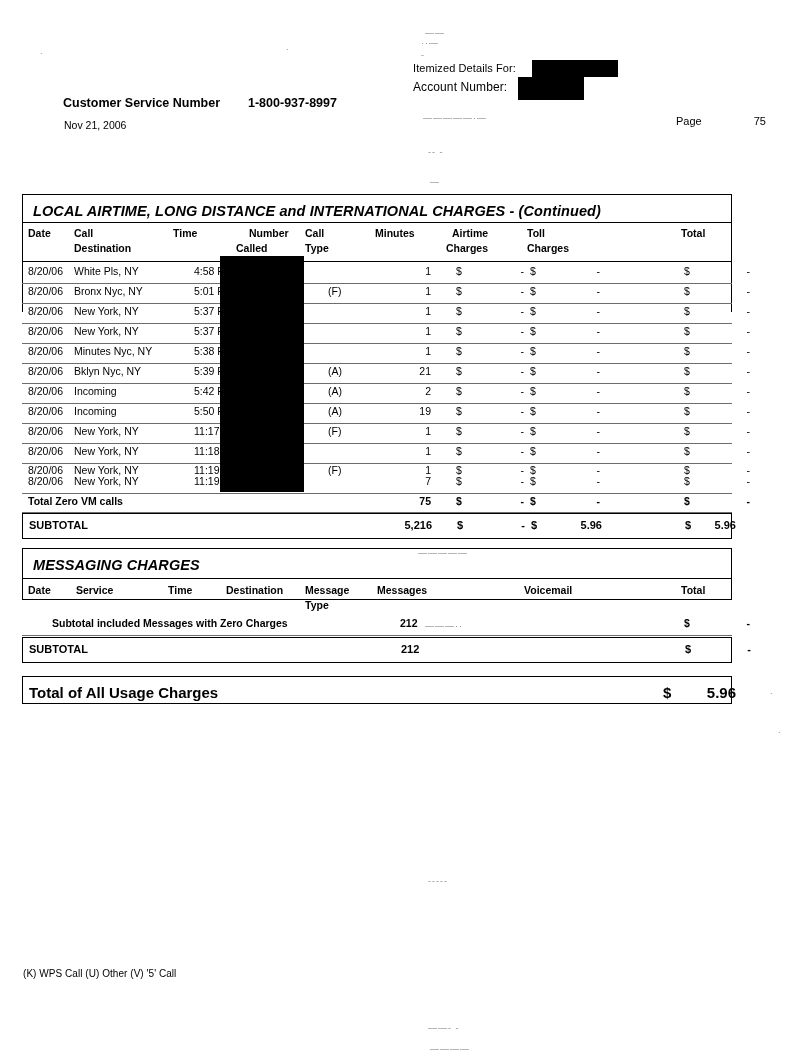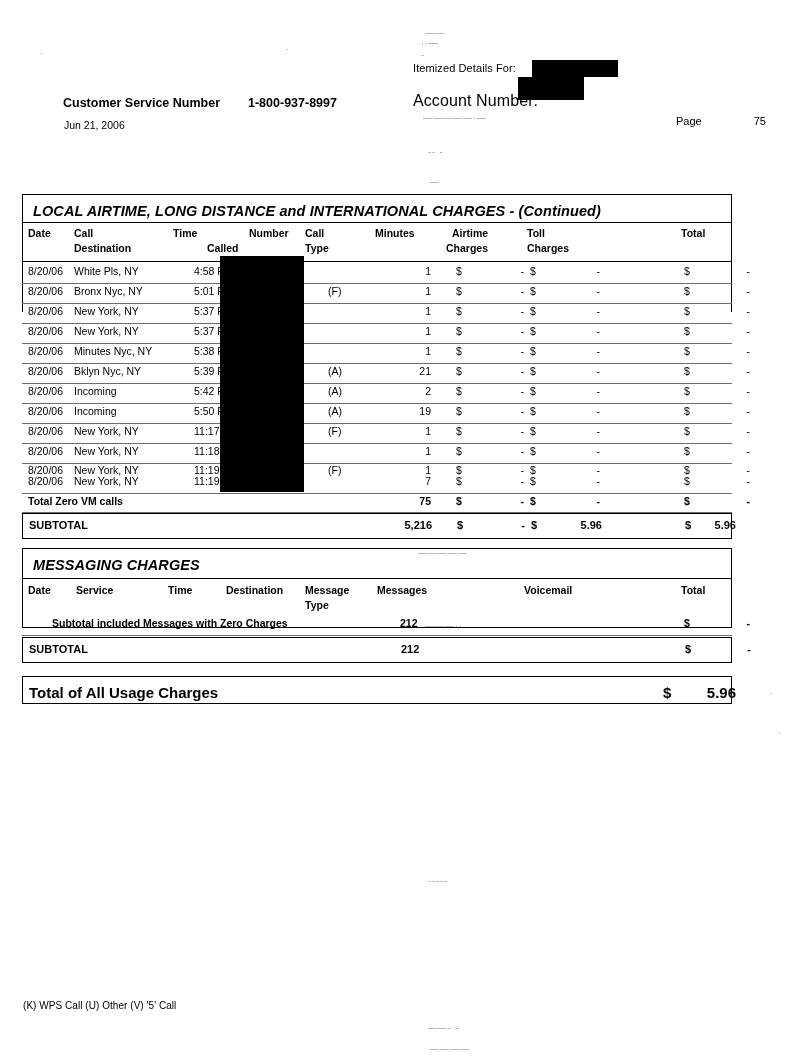--- a/index.html
+++ b/index.html
@@ -26,23 +26,22 @@
     position: absolute;
     left: 413px;
     top: 62px;
     font-size: 11px;
     letter-spacing: 0.1px;
   }
   .hdr-account {
     position: absolute;
     left: 413px;
     top: 80px;
-    font-size: 16px;
+    font-size: 12px;
     letter-spacing: 0.1px;
-    margin-top: 12px;
   }
   .redact {
     background: #000000;
     display: inline-block;
     vertical-align: middle;
   }
   .redact-1 {
     position: absolute;
     left: 532px;
     top: 60px;
@@ -172,21 +171,21 @@
     width: 710px;
     height: 26px;
     border: 1.6px solid #000;
     box-sizing: border-box;
     font-size: 11px;
     font-weight: bold;
   }
   .subtotal-box .c { position: absolute; top: 5px; white-space: nowrap; }
 
   
-  #msg-section { top: 548px; height: 80px; }
+  #msg-section { top: 548px; height: 52px; }
   .msg-col-head {
     position: absolute;
     font-size: 10.5px;
     font-weight: bold;
     line-height: 13px;
   }
 
   .total-all-box {
     position: absolute;
     left: 22px;
@@ -201,21 +200,21 @@
   .total-all-box .c { position: absolute; top: 7px; white-space: nowrap; }
 
   
   .footnote {
     position: absolute;
     left: 23px;
     font-size: 10px;
     letter-spacing: 0.05px;
   }
   .fn1 { top: 963px; }
-  .fn2 { top: 1000px; }
+  .fn2 { top: 968px; }
 </style>
 </head>
 <body>
 
 <div class="page">
 
   <div class="artifact" style="left:425px; top:28px;">——</div>
   <div class="artifact" style="left:421px; top:38px;">··—</div>
   <div class="artifact" style="left:421px; top:50px;">-</div>
   <div class="artifact" style="left:423px; top:113px;">—————·—</div>
@@ -230,39 +229,39 @@
   <div class="artifact" style="left:770px; top:686px;">.</div>
   <div class="artifact" style="left:778px; top:725px;">.</div>
 
   <div class="hdr-itemized">Itemized Details For:</div>
   <div class="hdr-account">Account Number:</div>
   <div class="redact redact-1"></div>
   <div class="redact redact-2"></div>
 
   <div class="cust-label">Customer Service Number</div>
   <div class="cust-number">1-800-937-8997</div>
-  <div class="bill-date">Jun 21, 2006</div>
+  <div class="bill-date">Nov 21, 2006</div>
   <div class="page-num">
     <span>Page</span><span>75</span><span>of</span><span>75</span>
   </div>
 
   <div class="section" id="local-section">
     <div class="sec-title">
       <span>LOCAL AIRTIME, LONG DISTANCE and INTERNATIONAL CHARGES</span>
       <span class="cont">- (Continued)</span>
     </div>
   </div>
   <div class="rule" style="top:222px;"></div>
 
   <div class="col-head" style="left:28px; top:227px;">Date</div>
   <div class="col-head" style="left:74px; top:227px;">Call</div>
   <div class="col-head" style="left:74px; top:242px;">Destination</div>
   <div class="col-head" style="left:173px; top:227px;">Time</div>
   <div class="col-head" style="left:225px; top:227px;padding-left:24px;">Number</div>
-  <div class="col-head" style="left:207px; top:242px;">Called</div>
+  <div class="col-head" style="left:236px; top:242px;">Called</div>
   <div class="col-head" style="left:305px; top:227px;">Call</div>
   <div class="col-head" style="left:305px; top:242px;">Type</div>
   <div class="col-head" style="left:375px; top:227px;">Minutes</div>
   <div class="col-head" style="left:452px; top:227px;">Airtime</div>
   <div class="col-head" style="left:446px; top:242px;">Charges</div>
   <div class="col-head" style="left:527px; top:227px;">Toll</div>
   <div class="col-head" style="left:527px; top:242px;">Charges</div>
   <div class="col-head" style="left:681px; top:227px;">Total</div>
 
   <div class="rule" style="top:261px;"></div>

